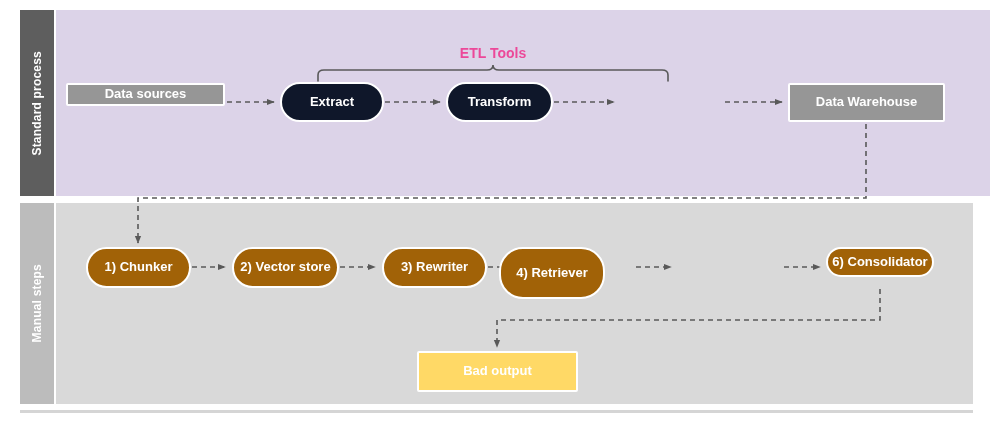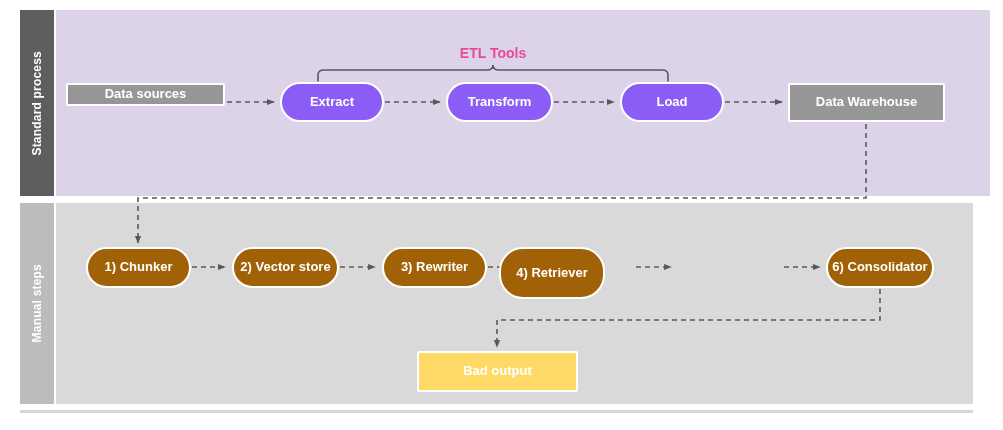--- a/index.html
+++ b/index.html
@@ -57,21 +57,21 @@
     font-size: 13px;
     font-weight: bold;
     line-height: 1.15;
     box-sizing: border-box;
     border: 2px solid #ffffff;
   }
   .node.rect   { border-radius: 2px; }
   .node.pill   { border-radius: 24px; }
   .node.gray   { background: #969696; }
   .node.magenta{ background: #d munged; }
-  .node.magenta{ background: #8b5cf6; }
+  .node.magenta{ background: #0f172a; }
   .node.gray-light { background: #a16207; }
   .node.yellow { background: #ffd966; }
 
   
   #wires {
     position: absolute;
     left: 0; top: 0;
     width: 1003px; height: 430px;
     pointer-events: none;
   }
@@ -140,23 +140,20 @@
   </div>
 
   <div class="node pill magenta" style="left:280px; top:82px; width:104px; height:40px;">
     <span>Extract</span>
   </div>
 
   <div class="node pill magenta" style="left:446px; top:82px; width:107px; height:40px;">
     <span>Transform</span>
   </div>
 
-  <div class="node pill magenta" style="left:620px; top:82px; width:104px; height:40px;">
-    <span>Load</span>
-  </div>
 
   <div class="node rect gray" style="left:788px; top:83px; width:157px; height:39px;">
     <span>Data Warehouse</span>
   </div>
 
   <div class="node pill gray-light" style="left:86px; top:247px; width:105px; height:41px;">
     <span>1) Chunker</span>
   </div>
 
   <div class="node pill gray-light" style="left:232px; top:247px; width:107px; height:41px;">
@@ -165,21 +162,21 @@
 
   <div class="node pill gray-light" style="left:382px; top:247px; width:105px; height:41px;justify-content:center;">
     <span>3) Rewriter</span>
   </div>
 
   <div class="node pill gray-light" style="left:499px; top:247px; width:106px; height:52px;align-items:center;">
     <span>4) Retriever</span>
   </div>
 
 
-  <div class="node pill gray-light" style="left:826px; top:247px; width:108px; height:41px;">
+  <div class="node pill gray-light" style="left:826px; top:247px; width:108px; height:30px;">
     <span>6) Consolidator</span>
   </div>
 
   <div class="node rect yellow" style="left:417px; top:351px; width:161px; height:41px;">
     <span>Bad output</span>
   </div>
 
 </div>
 
 </body></html>

